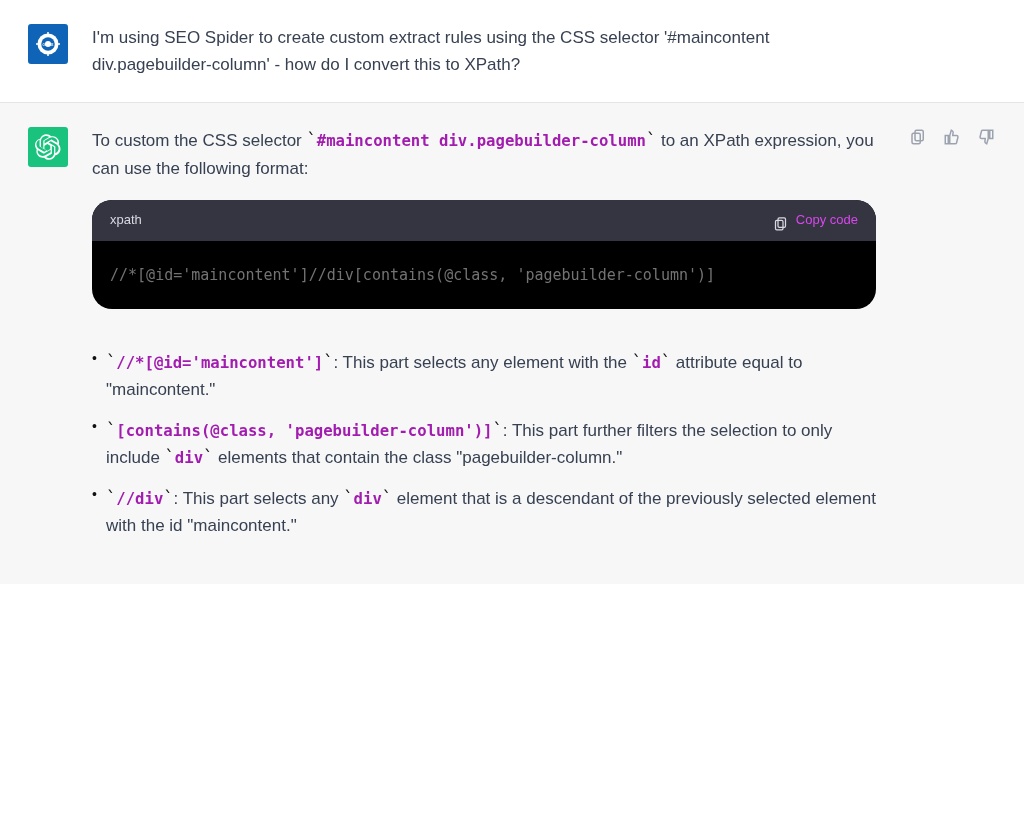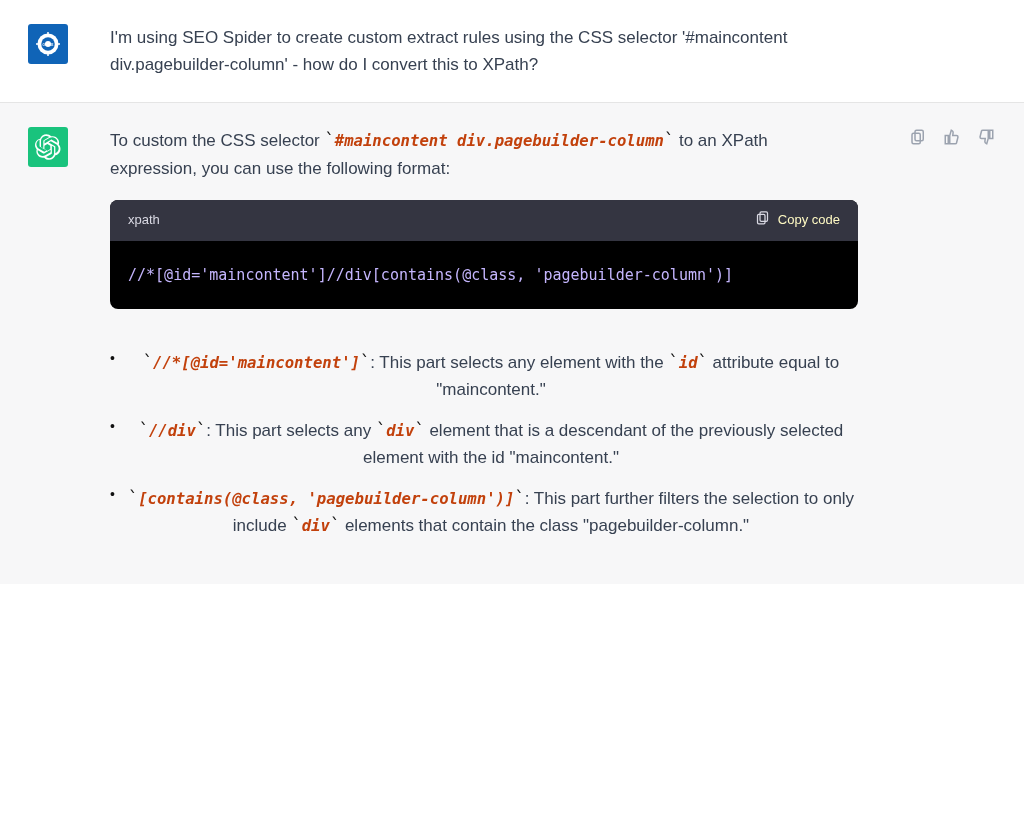--- a/index.html
+++ b/index.html
@@ -6,21 +6,21 @@
     body {
       font-family: -apple-system, BlinkMacSystemFont, "Segoe UI", Helvetica, Arial, sans-serif;
       background: #ffffff;
       color: #374151;
       font-size: 17px;
       line-height: 1.6;
       width: 1024px;
     }
     .message {
       display: flex;
-      gap: 42px;
+      gap: 24px;
       padding: 24px 28px 24px 28px;
       border-bottom: 1px solid #e5e5e5;
     }
     .message.user { background: #ffffff; }
     .message.assistant { background: #f7f7f8; border-bottom: none; }
     .avatar {
       width: 40px;
       height: 40px;
       border-radius: 3px;
       flex-shrink: 0;
@@ -41,62 +41,60 @@
       flex: 1;
       max-width: 800px;
       color: #374151;
     }
     .content p { margin-bottom: 18px; }
     .content p:last-child { margin-bottom: 0; }
     .inline-code {
       font-family: ui-monospace, SFMono-Regular, Menlo, Consolas, monospace;
       font-size: 0.92em;
       font-weight: 700;
-      color: #c2410c;
-      font-style: italic;
+      color: #a21caf;
     }
     .tick { font-family: ui-monospace, SFMono-Regular, Menlo, Consolas, monospace; color:#111;}
     .codeblock {
       background: #000;
-      border-radius: 8px;
+      border-radius: 20px;
       overflow: hidden;
       margin: 12px 0 40px 0;
       max-width: 800px;
     }
     .codeblock-header {
       background: #343541;
       display: flex;
       justify-content: space-between;
       align-items: center;
       padding: 10px 18px;
       color: #d9d9e3;
       font-size: 13px;
     }
     .copy-btn {
       display: flex;
-      align-items: flex-start;
+      align-items: flex-end;
       gap: 8px;
       cursor: pointer;
-      color: #fef9c3;
+      color: #d946ef;
       font-size: 13px;
     }
     .copy-btn svg { width: 15px; height: 15px; stroke: #d9d9e3; fill: none; stroke-width: 2; }
     .codeblock-body {
       padding: 22px 18px;
       font-family: ui-monospace, SFMono-Regular, Menlo, Consolas, monospace;
       font-size: 15px;
-      color: #c4b5fd;
+      color: #737373;
       white-space: pre;
       overflow-x: auto;
     }
     ul.breakdown {
       list-style: none;
       padding: 0;
       margin: 0 0 20px 0;
-      text-align: center;
     }
     ul.breakdown li {
       position: relative;
       padding-left: 14px;
       margin-bottom: 14px;
     }
     ul.breakdown li::before {
       content: "•";
       position: absolute;
       left: 0;
@@ -166,24 +164,24 @@
       </div>
       <div class="codeblock-body">//*[@id='maincontent']//div[contains(@class, 'pagebuilder-column')]</div>
     </div>
 
 
     <ul class="breakdown">
       <li>
         <span class="tick">`</span><span class="inline-code">//*[@id='maincontent']</span><span class="tick">`</span><span>: This part selects any element with the </span><span class="tick">`</span><span class="inline-code">id</span><span class="tick">`</span><span> attribute equal to "maincontent."</span>
       </li>
       <li>
-        <span class="tick">`</span><span class="inline-code">//div</span><span class="tick">`</span><span>: This part selects any </span><span class="tick">`</span><span class="inline-code">div</span><span class="tick">`</span><span> element that is a descendant of the previously selected element with the id "maincontent."</span>
+        <span class="tick">`</span><span class="inline-code">[contains(@class, 'pagebuilder-column')]</span><span class="tick">`</span><span>: This part further filters the selection to only include </span><span class="tick">`</span><span class="inline-code">div</span><span class="tick">`</span><span> elements that contain the class "pagebuilder-column."</span>
       </li>
       <li>
-        <span class="tick">`</span><span class="inline-code">[contains(@class, 'pagebuilder-column')]</span><span class="tick">`</span><span>: This part further filters the selection to only include </span><span class="tick">`</span><span class="inline-code">div</span><span class="tick">`</span><span> elements that contain the class "pagebuilder-column."</span>
+        <span class="tick">`</span><span class="inline-code">//div</span><span class="tick">`</span><span>: This part selects any </span><span class="tick">`</span><span class="inline-code">div</span><span class="tick">`</span><span> element that is a descendant of the previously selected element with the id "maincontent."</span>
       </li>
     </ul>
 
 
   </div>
 
   <div class="actions">
     <div class="icon-btn">
       <svg viewBox="0 0 24 24">
         <rect x="8" y="3" width="11" height="14" rx="2"></rect>

